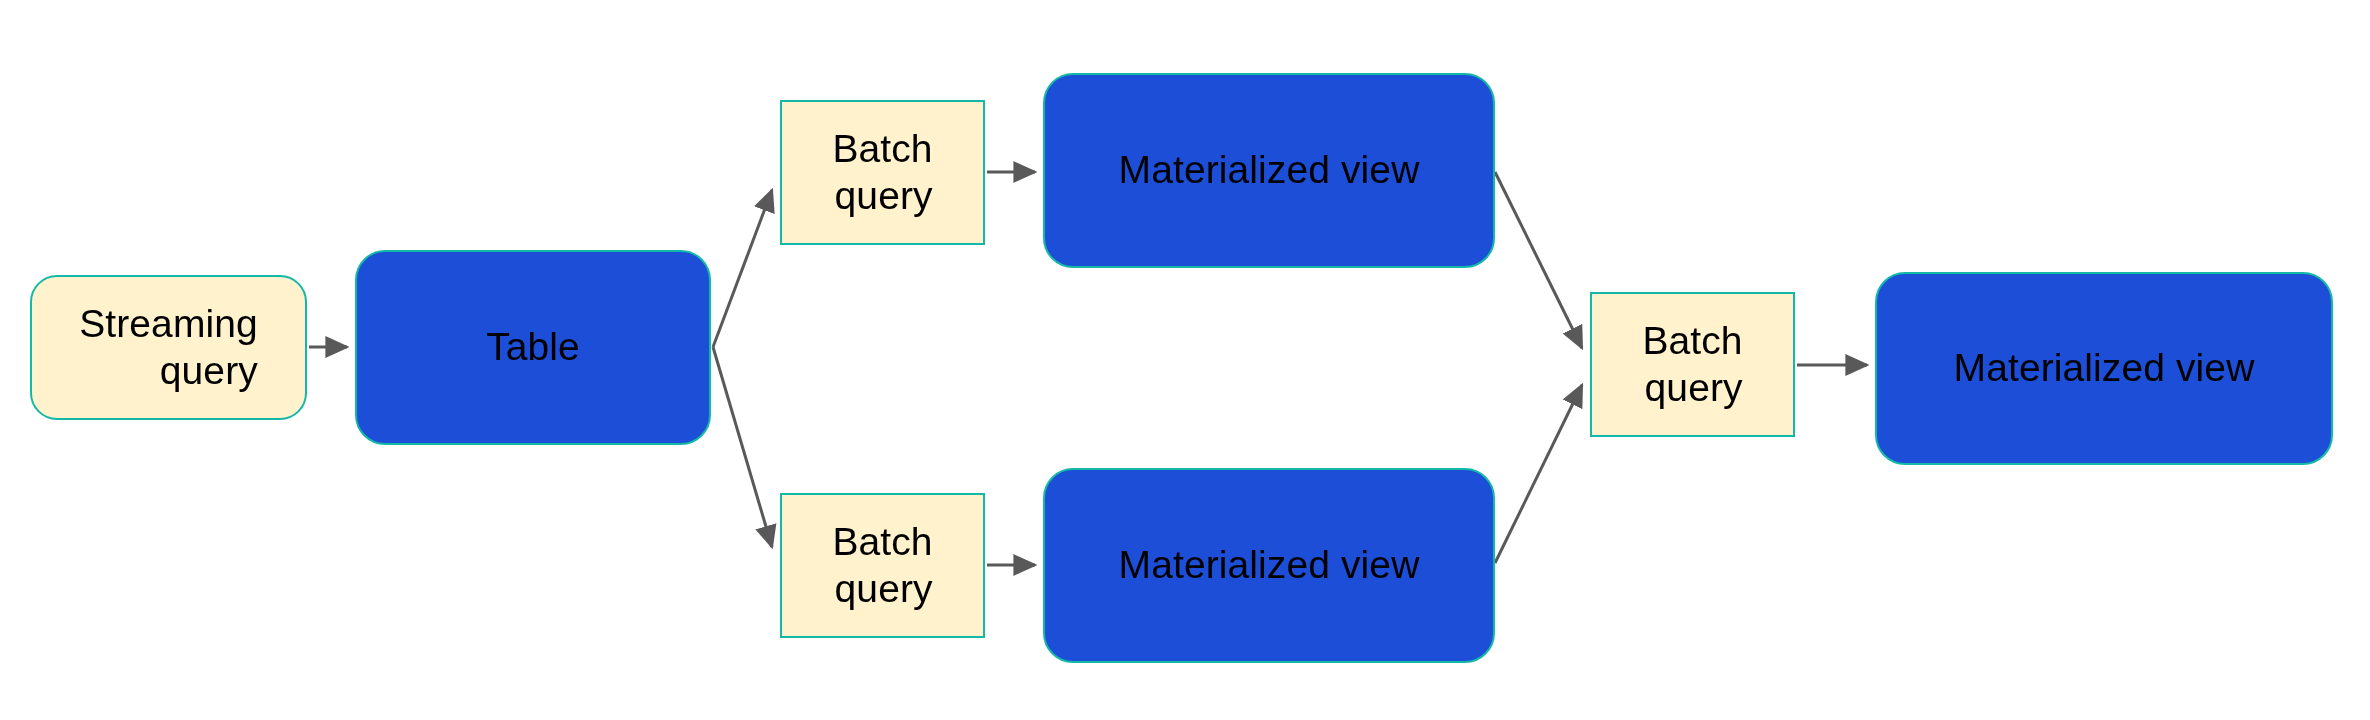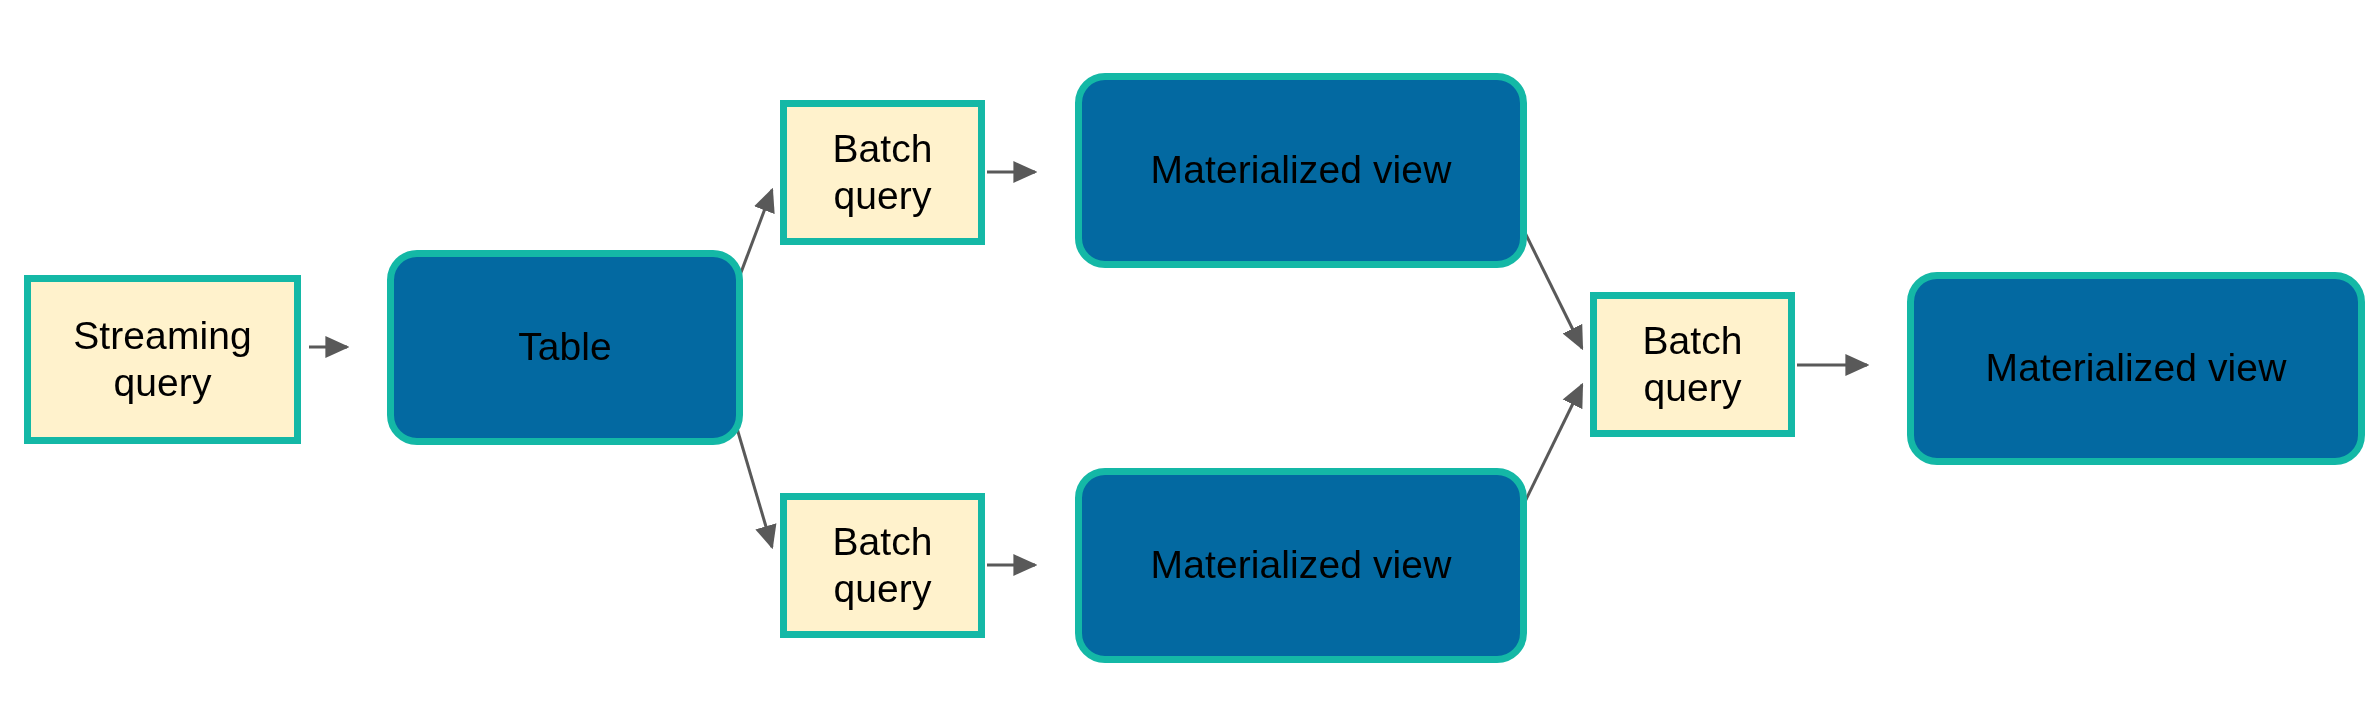--- a/index.html
+++ b/index.html
@@ -24,37 +24,36 @@
     width: 2370px;
     height: 720px;
     pointer-events: none;
   }
   .node {
     position: absolute;
     box-sizing: border-box;
     display: flex;
     align-items: center;
     justify-content: center;
-    text-align: center;
+    text-align: right;
     color: #000000;
     font-size: 39px;
     line-height: 1.18;
-    border: 7px solid #14b8a6;
+    border: 2px solid #14b8a6;
     z-index: 2;
     white-space: pre-line;
     letter-spacing: 0.1px;
   }
   .node.process {
     background: #fff2cc;
     border-radius: 0;
   }
   .node.store {
-    background: #0369a1;
+    background: #1d4ed8;
     border-radius: 30px;
-    margin-left: 32px;
   }
   .node-label {
     display: block;
     white-space: pre-line;
   }
 </style>
 </head>
 <body>
 
 <div id="canvas">
@@ -70,21 +69,21 @@
         <line x1="713" y1="347" x2="772" y2="190"></line>
         <line x1="713" y1="347" x2="772" y2="547"></line>
         <line x1="987" y1="172" x2="1035" y2="172"></line>
         <line x1="987" y1="565" x2="1035" y2="565"></line>
         <line x1="1495" y1="172" x2="1582" y2="348"></line>
         <line x1="1495" y1="563" x2="1582" y2="385"></line>
         <line x1="1797" y1="365" x2="1867" y2="365"></line>
       </g>
   </svg>
 
-  <div class="node process" style="left:24px; top:275px; width:277px; height:169px;">
+  <div class="node process" style="left:30px; top:275px; width:277px; height:145px;border-radius:27px;">
     <span class="node-label">Streaming
 query</span>
   </div>
 
   <div class="node store" style="left:355px; top:250px; width:356px; height:195px;">
     <span class="node-label">Table</span>
   </div>
 
   <div class="node process" style="left:780px; top:100px; width:205px; height:145px;">
     <span class="node-label">Batch

